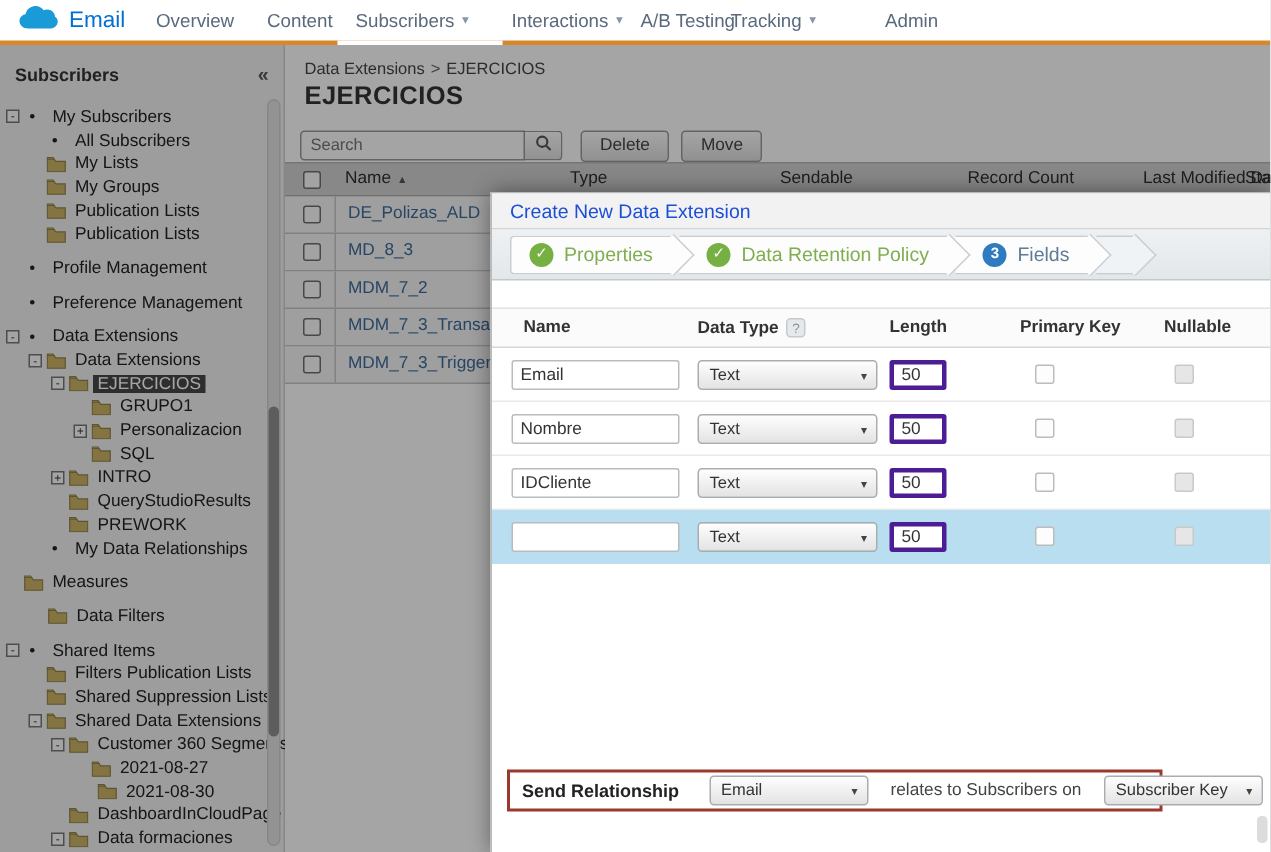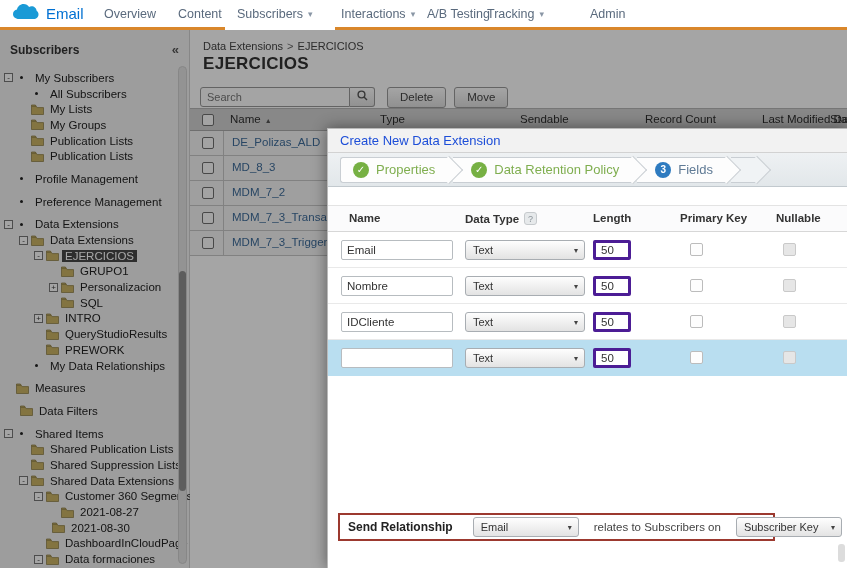--- a/index.html
+++ b/index.html
@@ -351,21 +351,21 @@
           <div class="trow gap" style="padding-left: 4px;">
             <span class="exp-slot"></span>
             <span class="ticon">
               <svg width="13" height="11" viewBox="0 0 13 11">
                 <path d="M0.5 2 L5 2 L6.2 3.6 L12.5 3.6 L12.5 10.5 L0.5 10.5 Z" fill="#c9b264" stroke="#90814a" stroke-width="0.8"></path>
                 <path d="M0.5 2 L0.5 1 L4.4 1 L5 2 Z" fill="#d8c57a" stroke="#90814a" stroke-width="0.8"></path>
               </svg>
             </span>
             <span class="tlabel">Measures</span>
           </div>
-          <div class="trow gap" style="padding-left: 8px;">
+          <div class="trow gap" style="padding-left: 20px;">
             <span class="exp-slot"></span>
             <span class="ticon">
               <svg width="13" height="11" viewBox="0 0 13 11">
                 <path d="M0.5 2 L5 2 L6.2 3.6 L12.5 3.6 L12.5 10.5 L0.5 10.5 Z" fill="#c9b264" stroke="#90814a" stroke-width="0.8"></path>
                 <path d="M0.5 2 L0.5 1 L4.4 1 L5 2 Z" fill="#d8c57a" stroke="#90814a" stroke-width="0.8"></path>
               </svg>
             </span>
             <span class="tlabel">Data Filters</span>
           </div>
           <div class="trow gap" style="padding-left: 4px;">
@@ -378,21 +378,21 @@
             <span class="tlabel">Shared Items</span>
           </div>
           <div class="trow" style="padding-left: 19px;">
             <span class="exp-slot"></span>
             <span class="ticon">
               <svg width="13" height="11" viewBox="0 0 13 11">
                 <path d="M0.5 2 L5 2 L6.2 3.6 L12.5 3.6 L12.5 10.5 L0.5 10.5 Z" fill="#c9b264" stroke="#90814a" stroke-width="0.8"></path>
                 <path d="M0.5 2 L0.5 1 L4.4 1 L5 2 Z" fill="#d8c57a" stroke="#90814a" stroke-width="0.8"></path>
               </svg>
             </span>
-            <span class="tlabel">Shared Publication Lists</span>
+            <span class="tlabel">Filters Publication Lists</span>
           </div>
           <div class="trow" style="padding-left: 19px;">
             <span class="exp-slot"></span>
             <span class="ticon">
               <svg width="13" height="11" viewBox="0 0 13 11">
                 <path d="M0.5 2 L5 2 L6.2 3.6 L12.5 3.6 L12.5 10.5 L0.5 10.5 Z" fill="#c9b264" stroke="#90814a" stroke-width="0.8"></path>
                 <path d="M0.5 2 L0.5 1 L4.4 1 L5 2 Z" fill="#d8c57a" stroke="#90814a" stroke-width="0.8"></path>
               </svg>
             </span>
             <span class="tlabel">Shared Suppression Lists</span>
@@ -424,21 +424,21 @@
           <div class="trow" style="padding-left: 49px;">
             <span class="exp-slot"></span>
             <span class="ticon">
               <svg width="13" height="11" viewBox="0 0 13 11">
                 <path d="M0.5 2 L5 2 L6.2 3.6 L12.5 3.6 L12.5 10.5 L0.5 10.5 Z" fill="#c9b264" stroke="#90814a" stroke-width="0.8"></path>
                 <path d="M0.5 2 L0.5 1 L4.4 1 L5 2 Z" fill="#d8c57a" stroke="#90814a" stroke-width="0.8"></path>
               </svg>
             </span>
             <span class="tlabel">2021-08-27</span>
           </div>
-          <div class="trow" style="padding-left: 40px;">
+          <div class="trow" style="padding-left: 53px;">
             <span class="exp-slot"></span>
             <span class="ticon">
               <svg width="13" height="11" viewBox="0 0 13 11">
                 <path d="M0.5 2 L5 2 L6.2 3.6 L12.5 3.6 L12.5 10.5 L0.5 10.5 Z" fill="#c9b264" stroke="#90814a" stroke-width="0.8"></path>
                 <path d="M0.5 2 L0.5 1 L4.4 1 L5 2 Z" fill="#d8c57a" stroke="#90814a" stroke-width="0.8"></path>
               </svg>
             </span>
             <span class="tlabel">2021-08-30</span>
           </div>
           <div class="trow" style="padding-left: 34px;">

